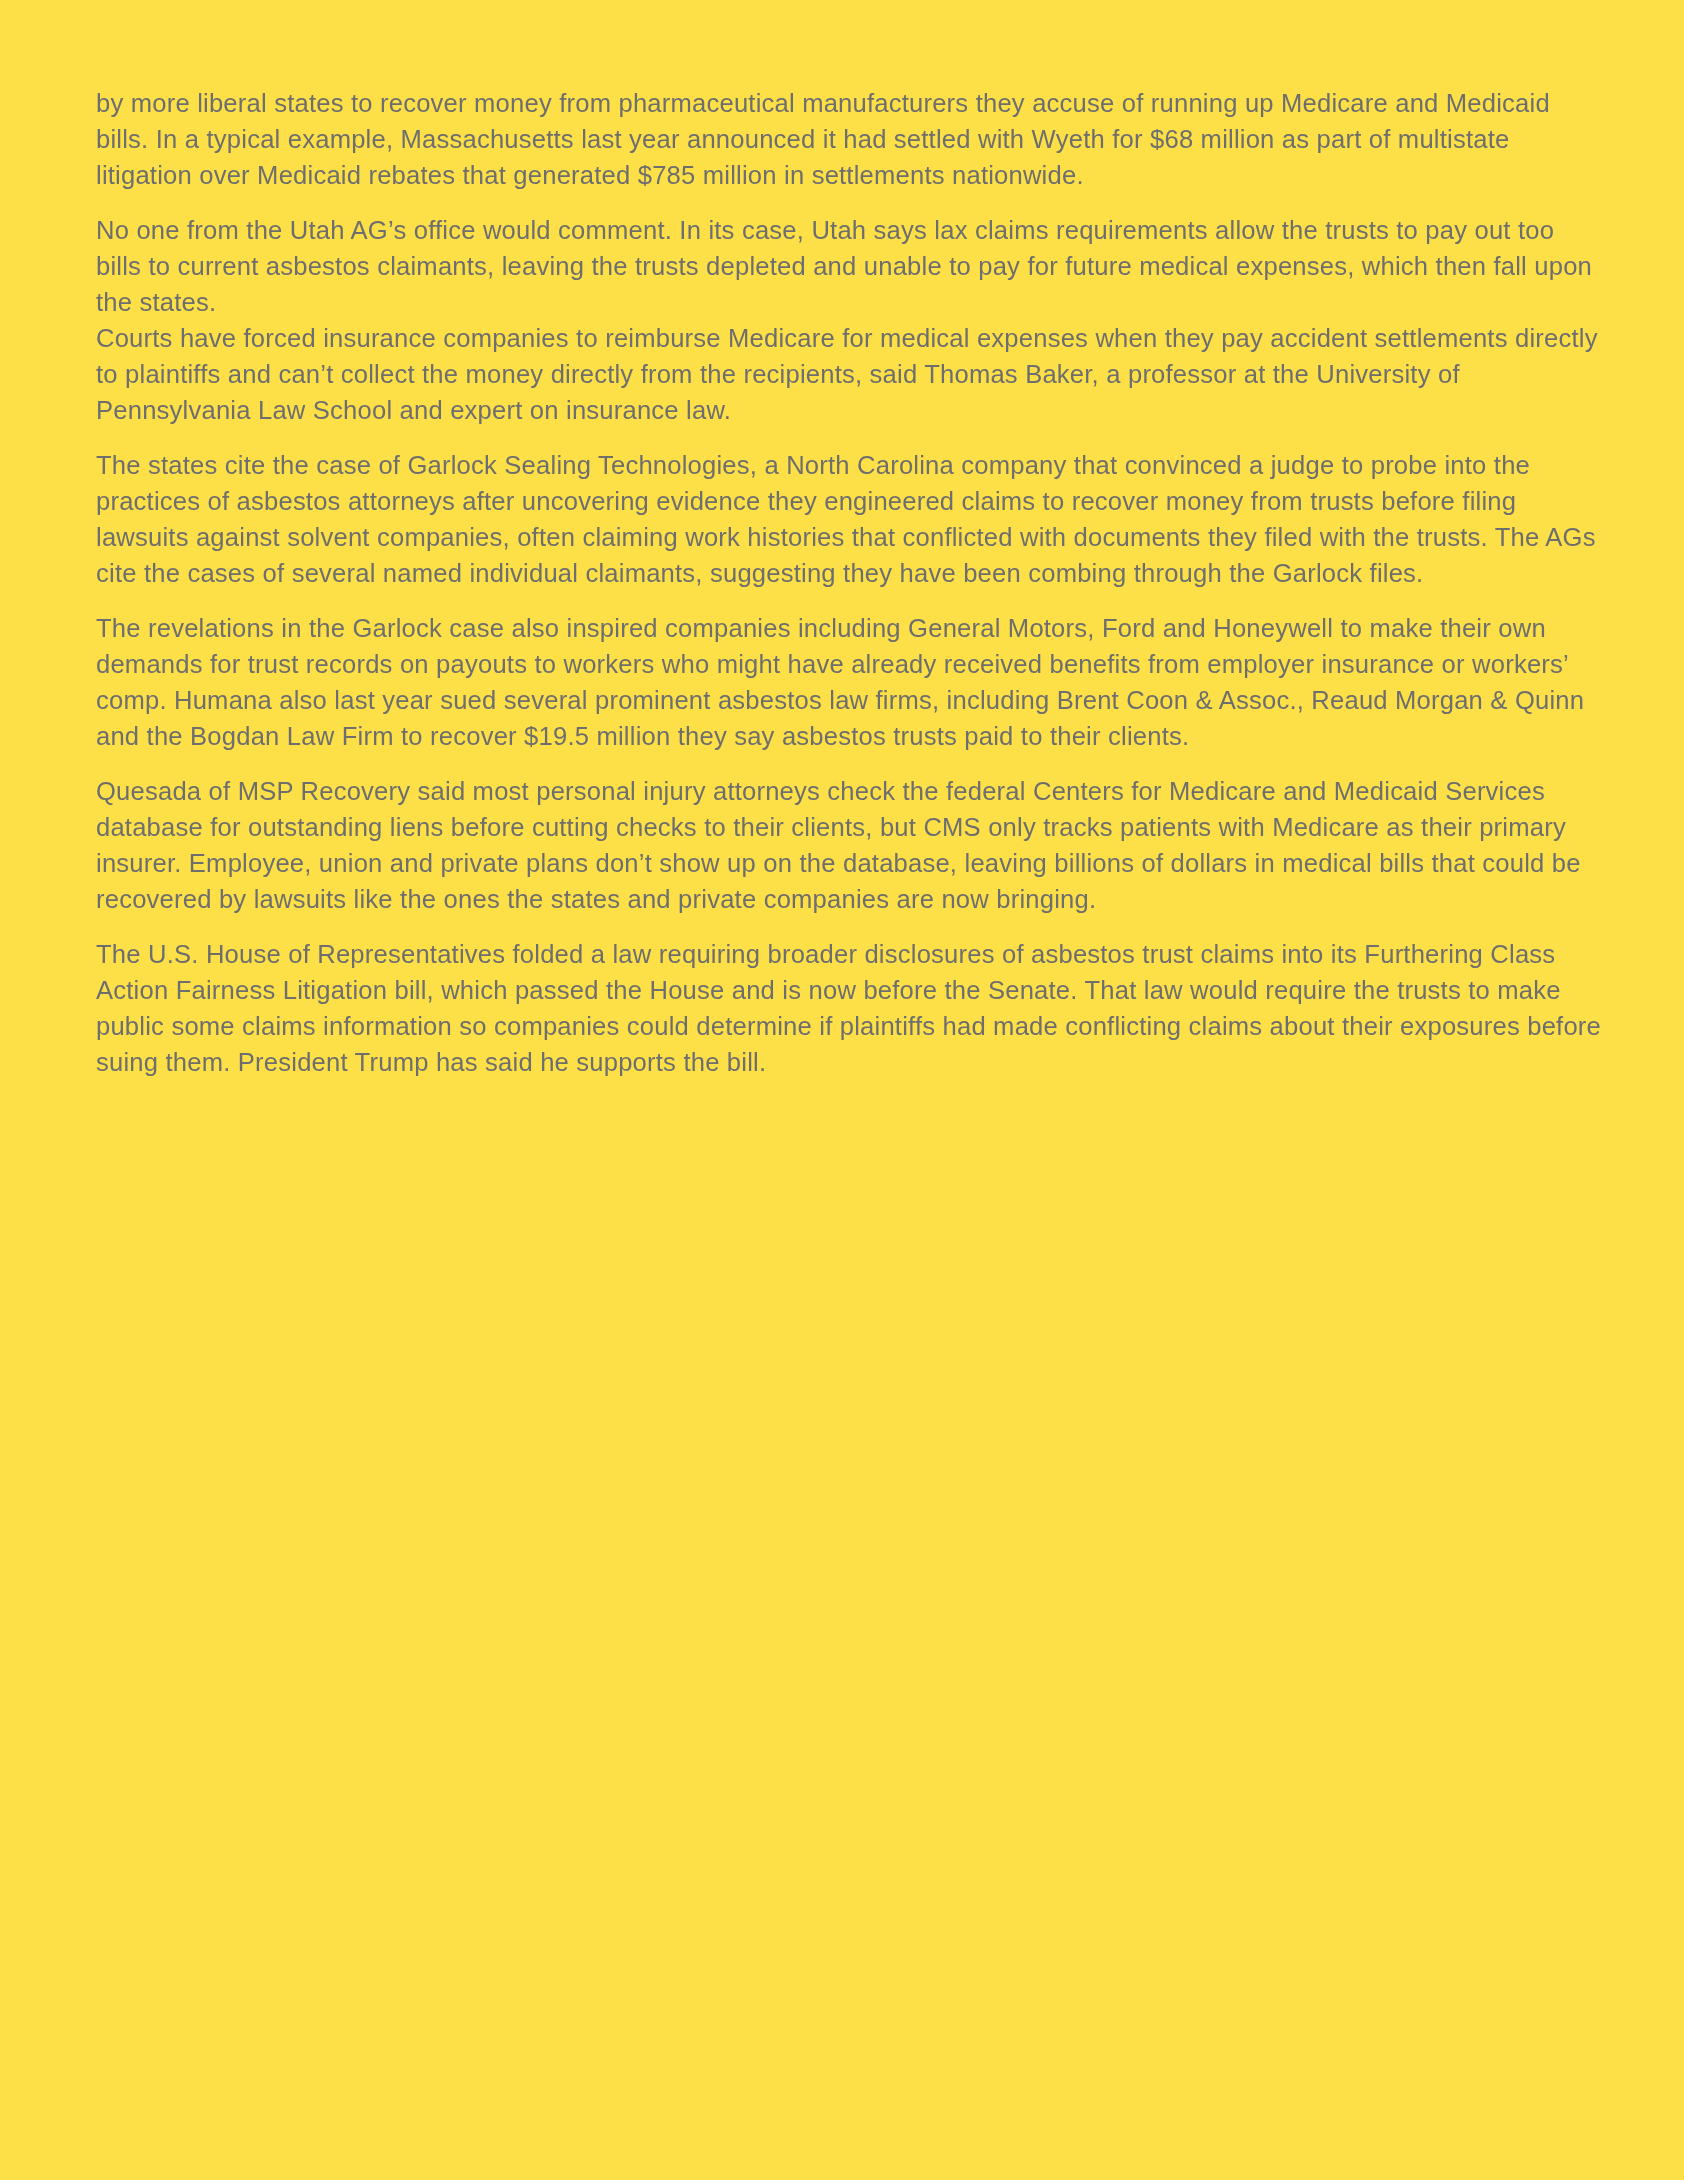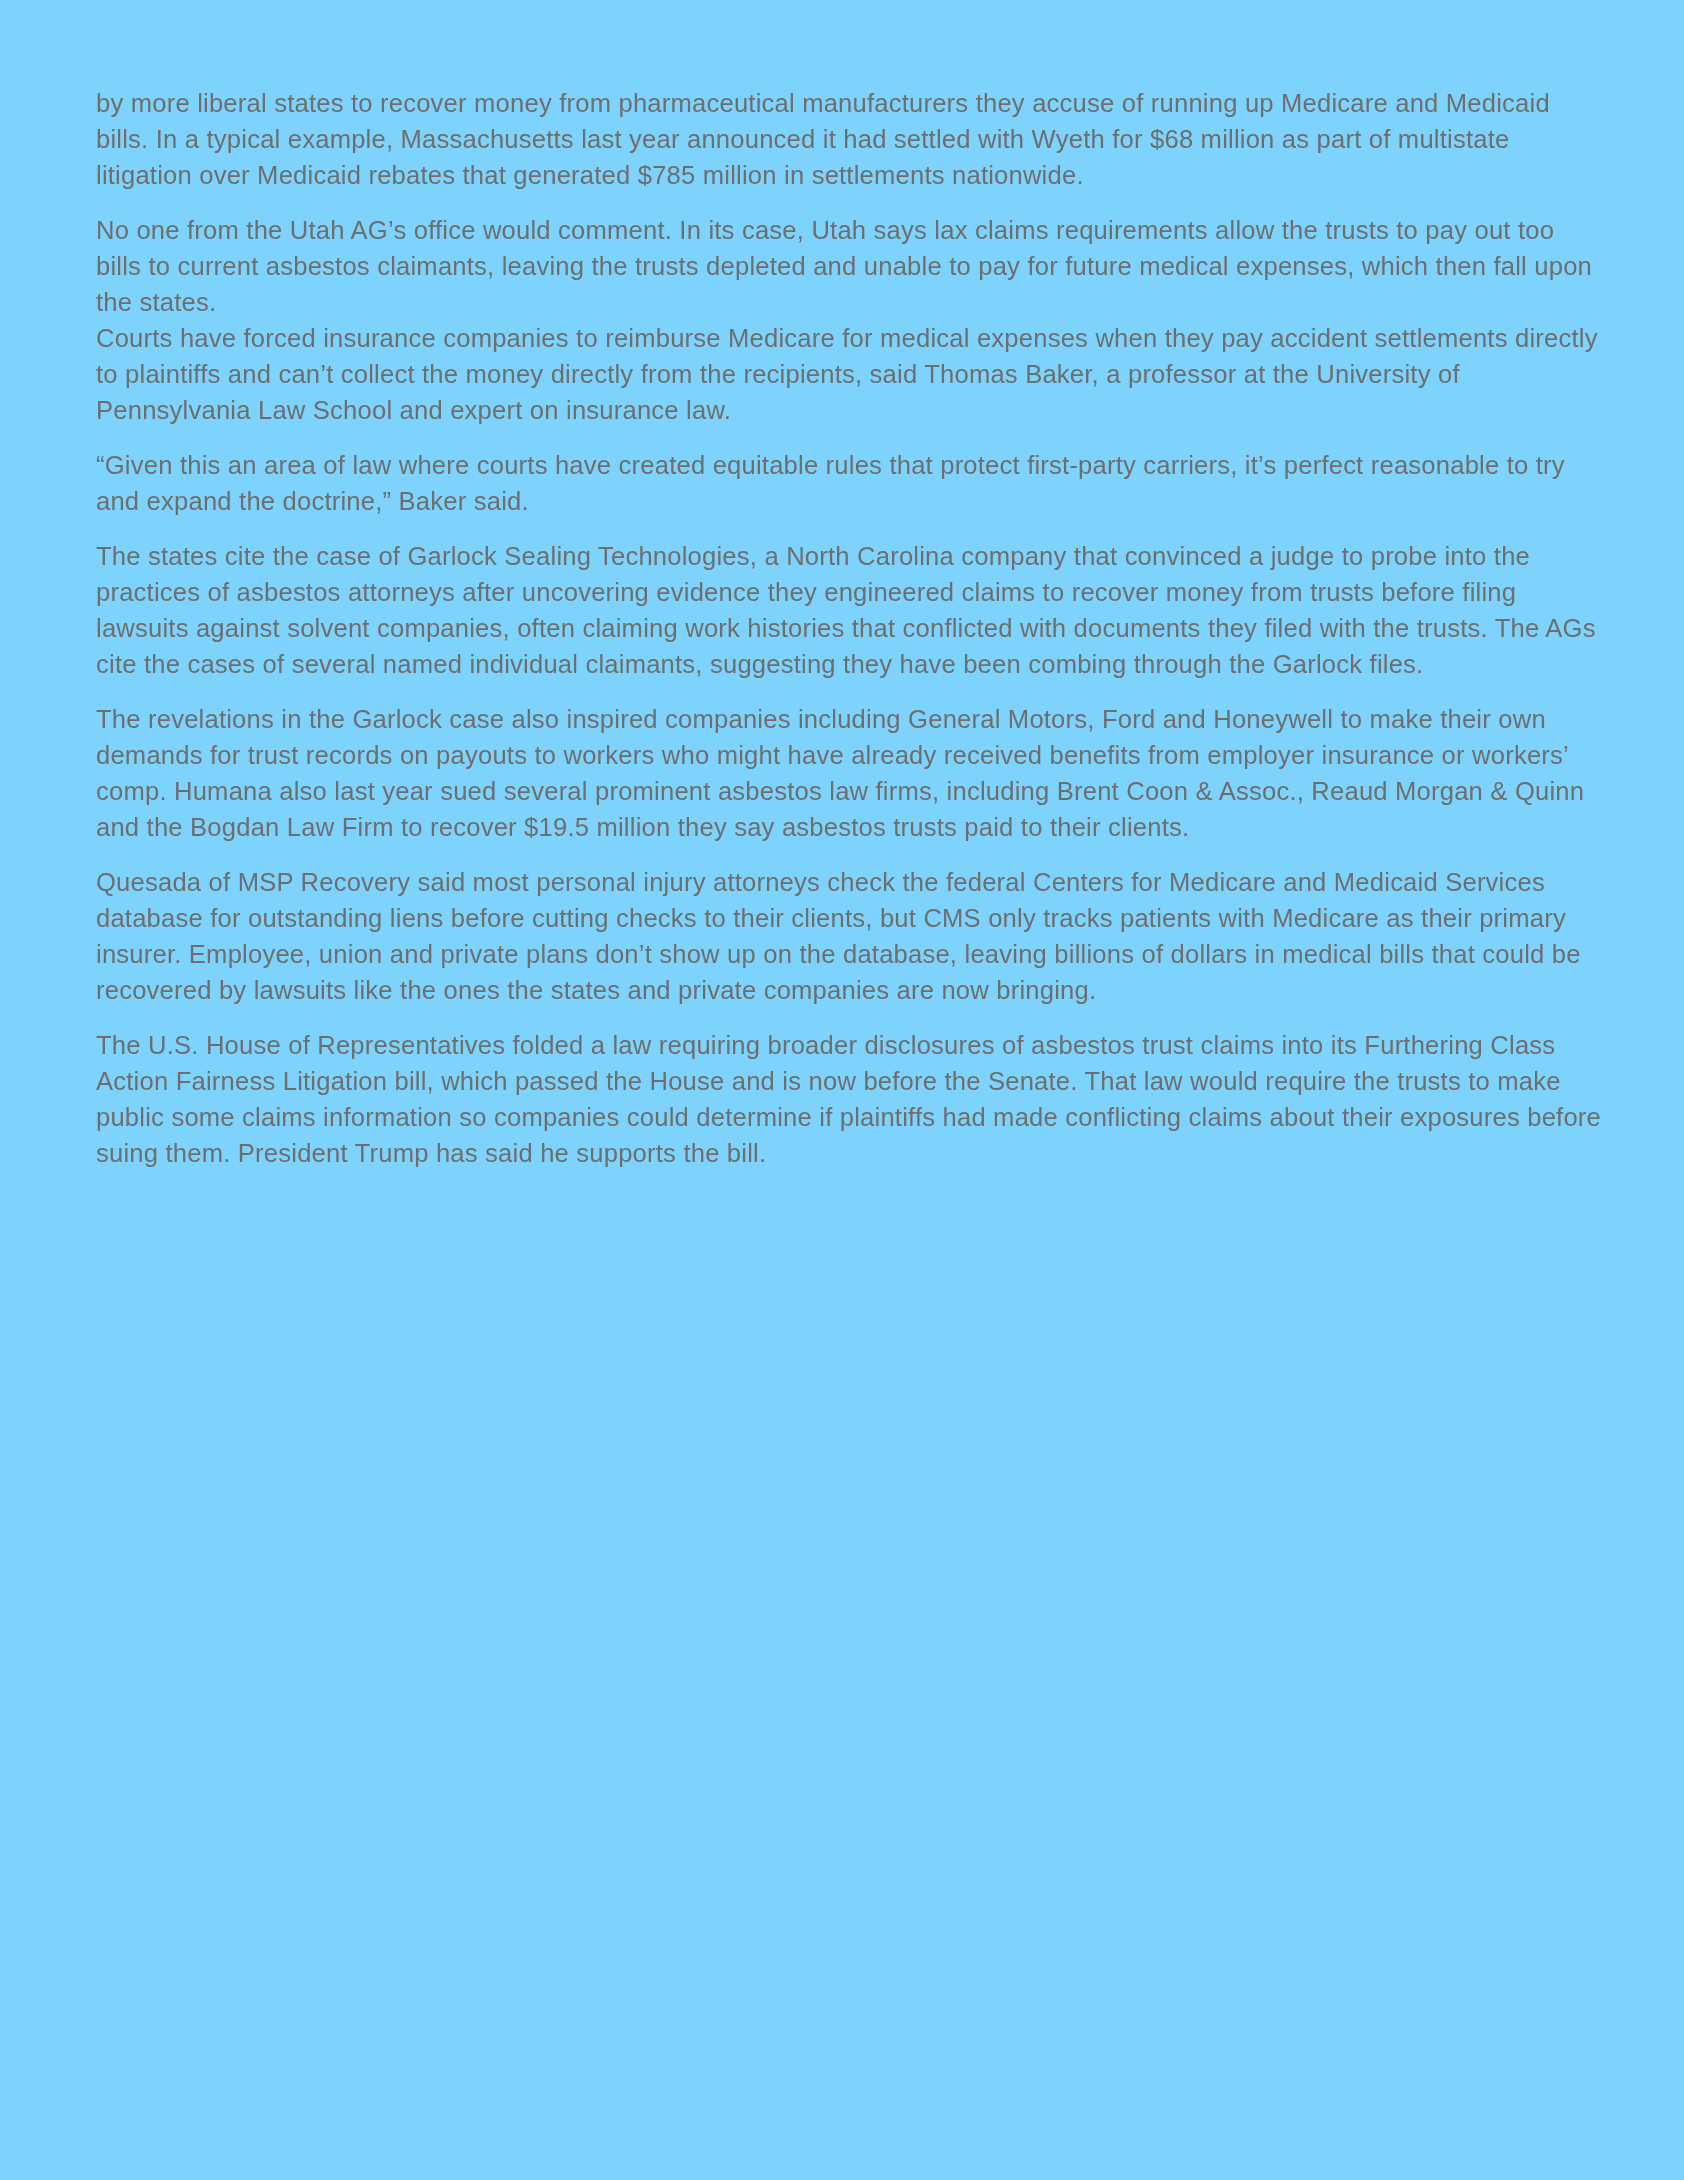--- a/index.html
+++ b/index.html
@@ -12,21 +12,21 @@
     height: 2181px;
     position: relative;
     font-family: "Liberation Sans", "DejaVu Sans", sans-serif;
   }
   .page {
     position: absolute;
     top: 0;
     left: 0;
     width: 1685px;
     height: 2181px;
-    background: #7dd3fc;
+    background: #fde047;
     box-sizing: border-box;
   }
   .article {
     position: absolute;
     top: 85px;
     left: 96px;
     width: 1506px;
     color: #6e6e6e;
     font-size: 25.6px;
     line-height: 36px;
@@ -42,20 +42,19 @@
   }
 </style>
 </head>
 <body>
 
 <div class="page">
   <div class="article">
     <p class="para">by more liberal states to recover money from pharmaceutical manufacturers they accuse of running up Medicare and Medicaid bills. In a typical example, Massachusetts last year announced it had settled with Wyeth for $68 million as part of multistate litigation over Medicaid rebates that generated $785 million in settlements nationwide.</p>
     <p class="para tight">No one from the Utah AG’s office would comment. In its case, Utah says lax claims requirements allow the trusts to pay out too bills to current asbestos claimants, leaving the trusts depleted and unable to pay for future medical expenses, which then fall upon the states.</p>
     <p class="para">Courts have forced insurance companies to reimburse Medicare for medical expenses when they pay accident settlements directly to plaintiffs and can’t collect the money directly from the recipients, said Thomas Baker, a professor at the University of Pennsylvania Law School and expert on insurance law.</p>
-    <p class="para">“Given this an area of law where courts have created equitable rules that protect first-party carriers, it’s perfect reasonable to try and expand the doctrine,” Baker said.</p>
     <p class="para">The states cite the case of Garlock Sealing Technologies, a North Carolina company that convinced a judge to probe into the practices of asbestos attorneys after uncovering evidence they engineered claims to recover money from trusts before filing lawsuits against solvent companies, often claiming work histories that conflicted with documents they filed with the trusts. The AGs cite the cases of several named individual claimants, suggesting they have been combing through the Garlock files.</p>
     <p class="para">The revelations in the Garlock case also inspired companies including General Motors, Ford and Honeywell to make their own demands for trust records on payouts to workers who might have already received benefits from employer insurance or workers’ comp. Humana also last year sued several prominent asbestos law firms, including Brent Coon &amp; Assoc., Reaud Morgan &amp; Quinn and the Bogdan Law Firm to recover $19.5 million they say asbestos trusts paid to their clients.</p>
     <p class="para">Quesada of MSP Recovery said most personal injury attorneys check the federal Centers for Medicare and Medicaid Services database for outstanding liens before cutting checks to their clients, but CMS only tracks patients with Medicare as their primary insurer. Employee, union and private plans don’t show up on the database, leaving billions of dollars in medical bills that could be recovered by lawsuits like the ones the states and private companies are now bringing.</p>
     <p class="para">The U.S. House of Representatives folded a law requiring broader disclosures of asbestos trust claims into its Furthering Class Action Fairness Litigation bill, which passed the House and is now before the Senate. That law would require the trusts to make public some claims information so companies could determine if plaintiffs had made conflicting claims about their exposures before suing them. President Trump has said he supports the bill.</p>
   </div>
 </div>
 
 
 </body></html>

